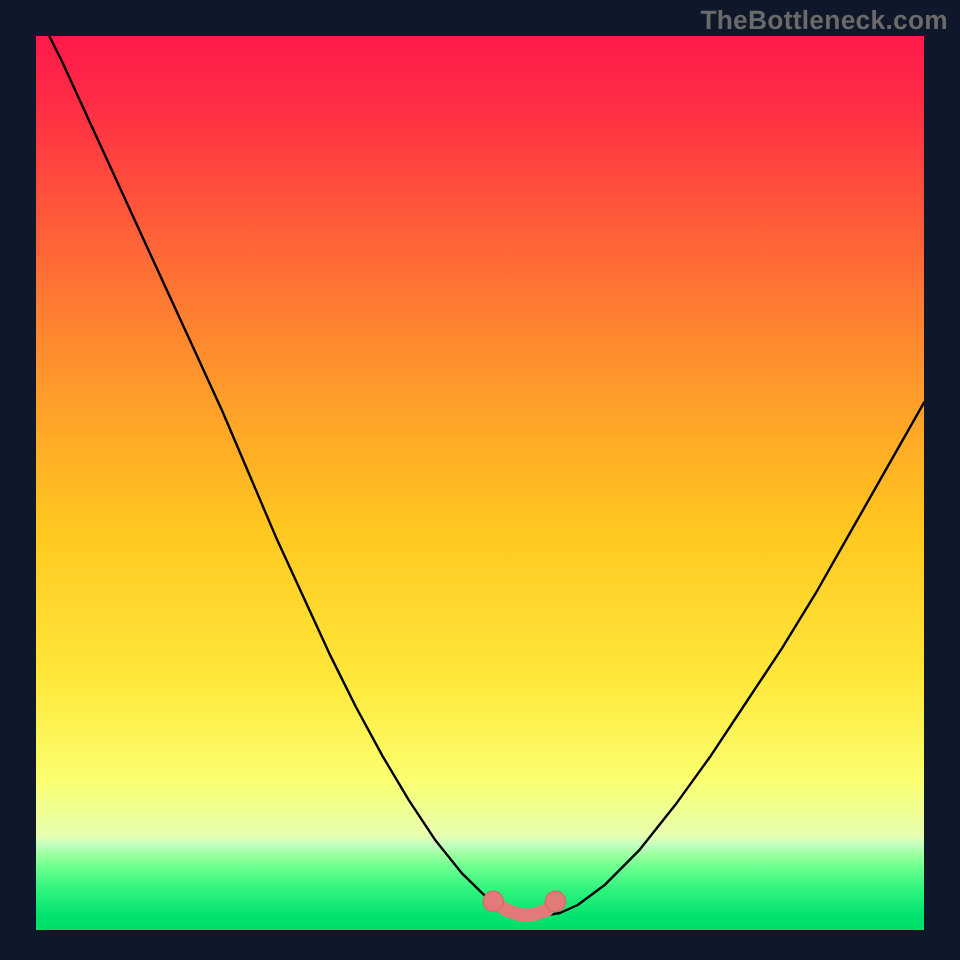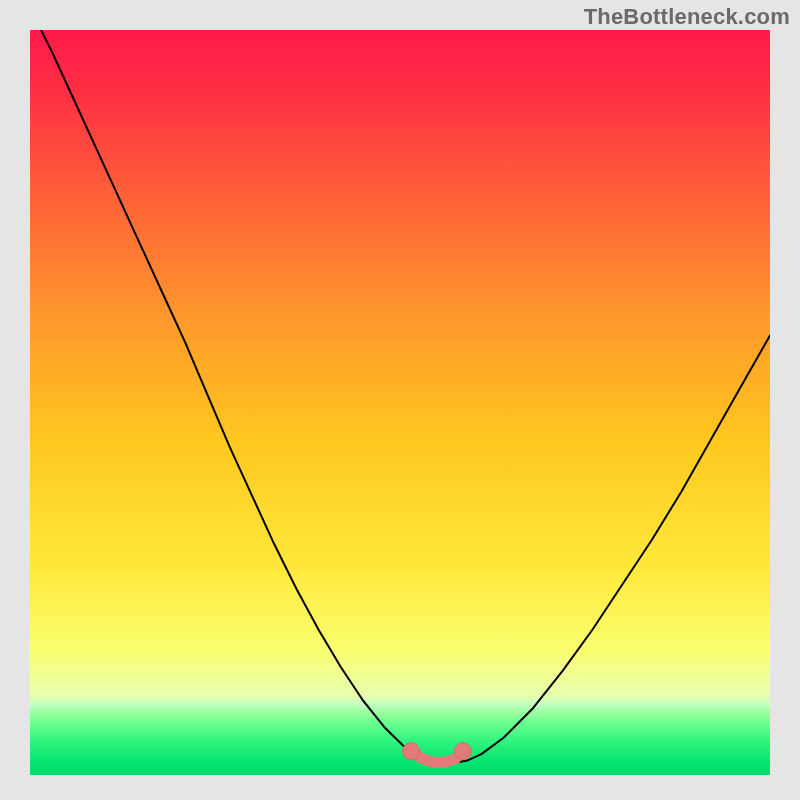--- a/index.html
+++ b/index.html
@@ -10,21 +10,21 @@
     background: #000;
     overflow: hidden;
     font-family: Arial, Helvetica, sans-serif;
   }
   .frame {
     position: absolute;
     top: 0;
     left: 0;
     width: 800px;
     height: 800px;
-    background: #e5e5e5;
+    background: #0f172a;
   }
   .watermark {
     position: absolute;
     top: 4px;
     right: 10px;
     color: #6a6a6a;
     font-size: 22px;
     font-weight: 600;
     letter-spacing: 0.2px;
     user-select: none;

